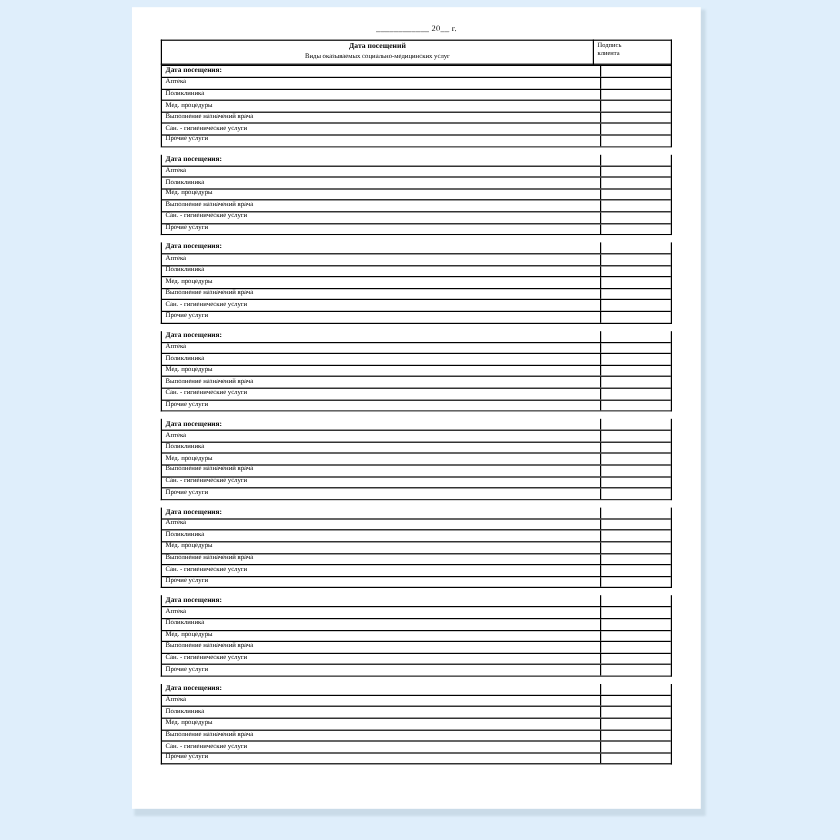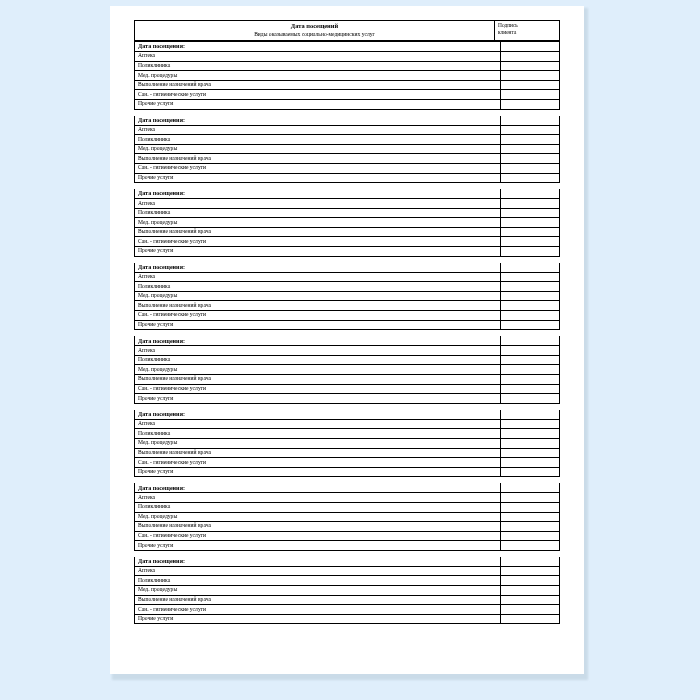--- a/index.html
+++ b/index.html
@@ -112,20 +112,21 @@
     background: #fff;
   }
 </style>
 </head>
 <body>
 
 <div class="page-shadow"></div>
 
 <div class="page">
 
+  <div class="doc-header">____________ 20__ г.</div>
 
   <table class="main">
     <tbody>
         <tr>
       <td class="head-left">
         <span>Дата посещений</span>
         <span class="sub">Виды оказываемых социально-медицинских услуг</span>
       </td>
       <td class="head-right col-right">
         <div>Подпись</div>

